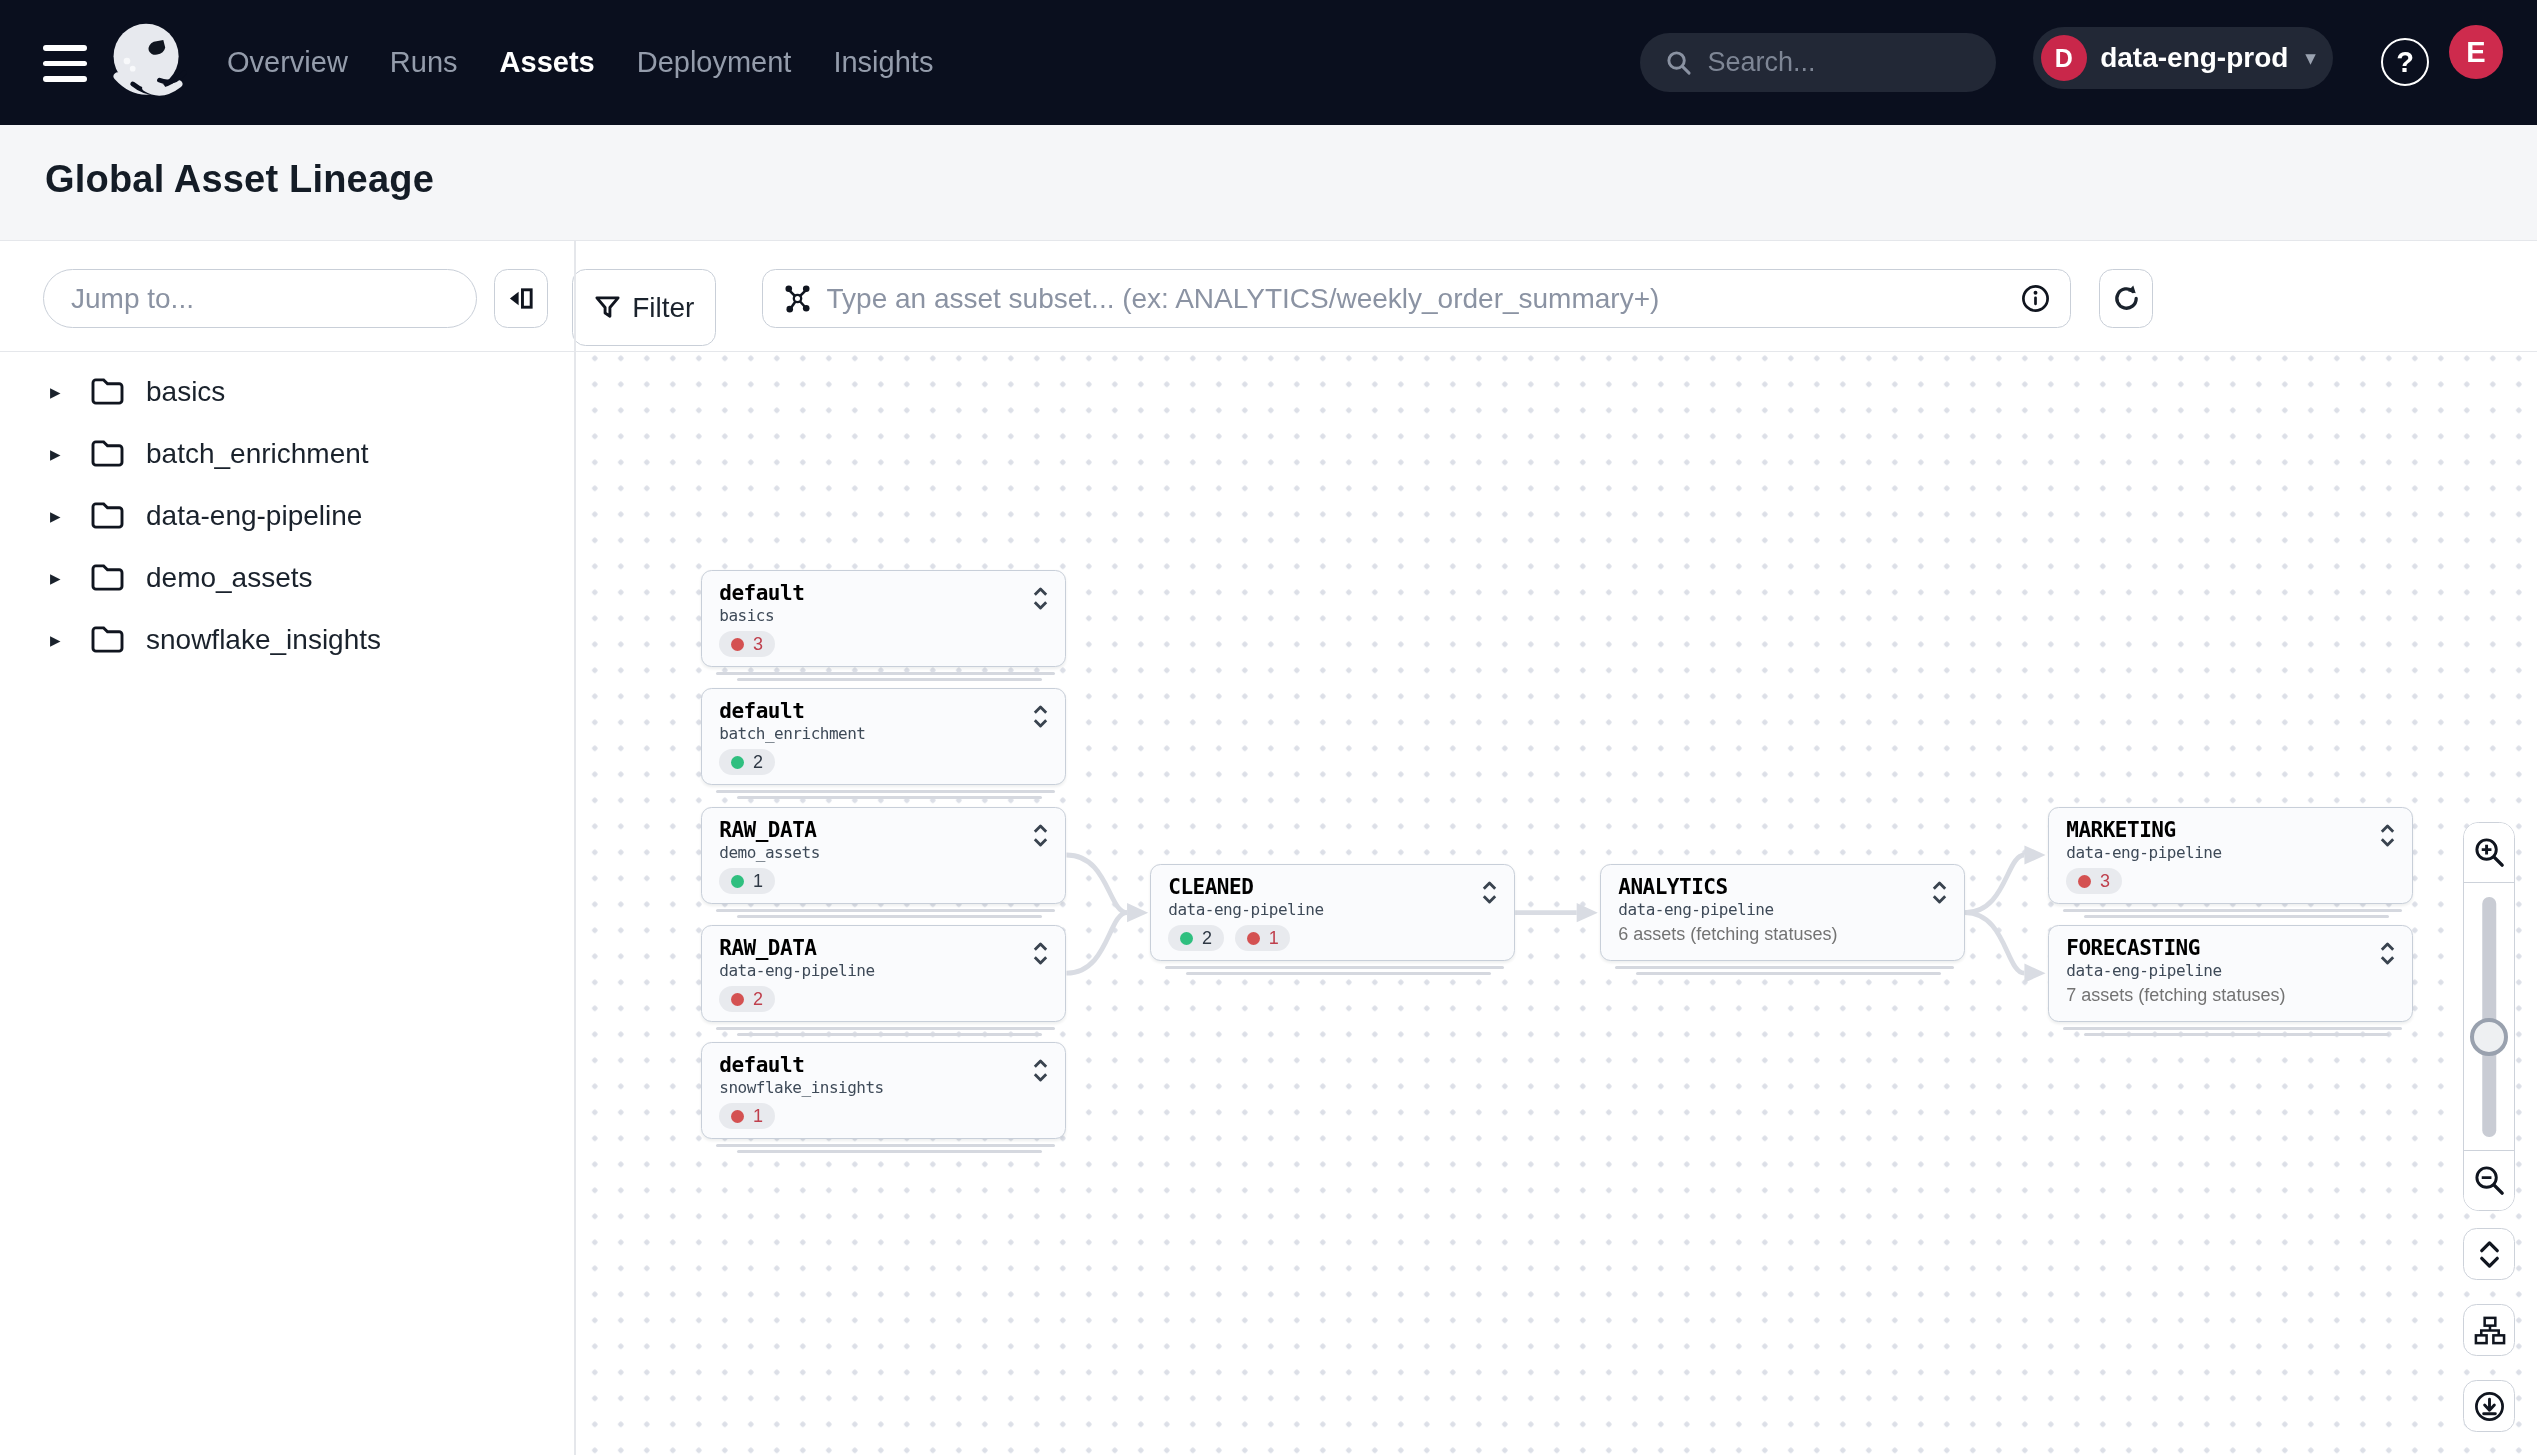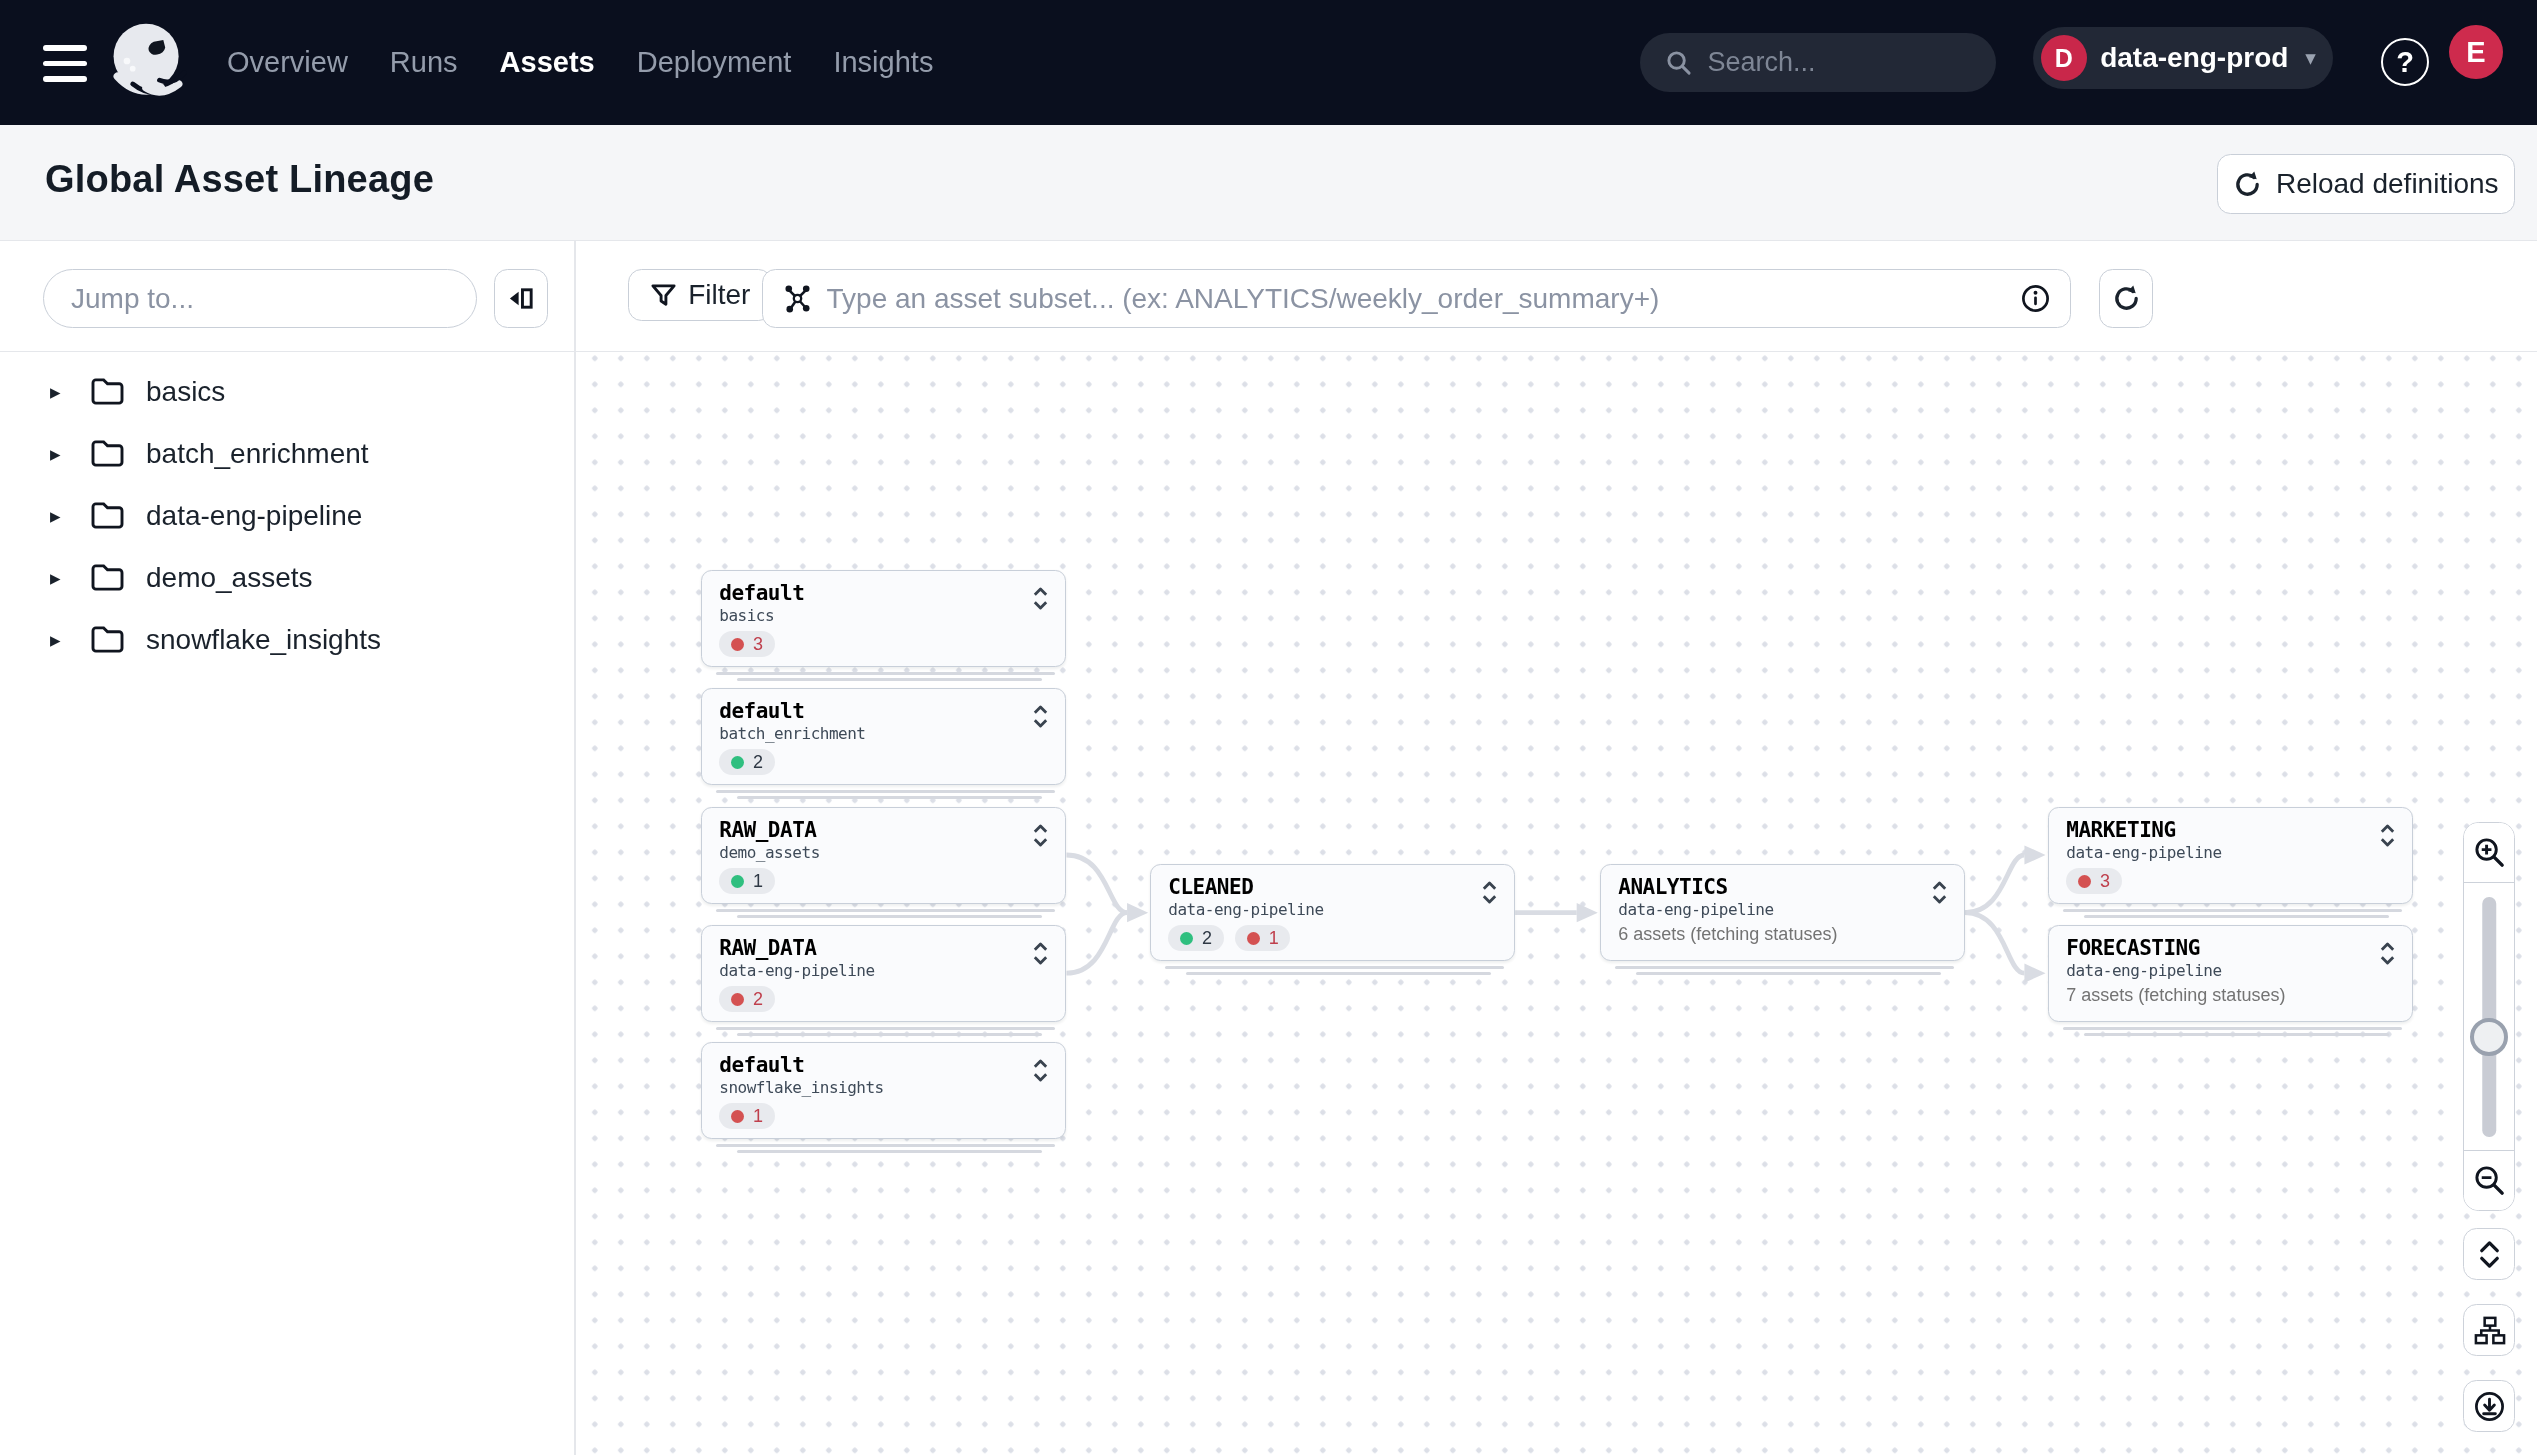--- a/index.html
+++ b/index.html
@@ -29,21 +29,21 @@
   
   .title-row { position:absolute; left:0; top:125px; width:2538px; height:116px; background:#f5f6f8; border-bottom:1.9px solid #e5e7eb; }
   .page-title { position:absolute; left:45px; top:33px; font-size:38px; font-weight:700; color:#141c26; letter-spacing:0.2px; }
   .reload-btn { position:absolute; left:2217px; top:29px; width:298px; height:60px; background:#fff; border:1.9px solid #c9cfd8; border-radius:13.5px; display:flex; align-items:center; justify-content:center; gap:13.5px; font-size:28px; color:#1a222c; cursor:pointer; }
 
   
   .toolbar-row { position:absolute; left:0; top:241px; width:2538px; height:111px; background:#fff; border-bottom:1.9px solid #e5e7eb; }
   .jump-input { position:absolute; left:43px; top:28px; width:434px; height:59px; border:1.9px solid #c9cfd8; border-radius:30px; padding:8px 27px; font-size:28px; color:#1a222c; outline:none; font-family:"Liberation Sans",sans-serif; }
   .jump-input::placeholder { color:#8b93a3; }
   .collapse-btn { position:absolute; left:494px; top:28px; width:54px; height:59px; background:#fff; border:1.9px solid #c9cfd8; border-radius:13.5px; display:flex; align-items:center; justify-content:center; cursor:pointer; }
-  .filter-btn { position:absolute; left:628px; top:28px; width:144px; height:52px; background:#fff; border:1.9px solid #c9cfd8; border-radius:13.5px; display:flex; align-items:center; justify-content:center; gap:11.5px; font-size:28px; color:#1a222c; cursor:pointer; }
+  .filter-btn { position:absolute; left:572px; top:28px; width:144px; height:77px; background:#fff; border:1.9px solid #c9cfd8; border-radius:13.5px; display:flex; align-items:center; justify-content:center; gap:11.5px; font-size:28px; color:#1a222c; cursor:pointer; }
   .subset-wrap { position:absolute; left:762px; top:28px; width:1309px; height:59px; border:1.9px solid #c9cfd8; border-radius:13.5px; background:#fff; display:flex; align-items:center; padding:0 19px; gap:13.5px; }
   .subset-wrap input { flex:1; border:none; outline:none; font-size:28px; color:#1a222c; font-family:"Liberation Sans",sans-serif; }
   .subset-wrap input::placeholder { color:#8b93a3; }
   .refresh-btn { position:absolute; left:2099px; top:28px; width:54px; height:59px; background:#fff; border:1.9px solid #c9cfd8; border-radius:13.5px; display:flex; align-items:center; justify-content:center; cursor:pointer; }
   .mat-btn { position:absolute; left:2177px; top:28px; width:339px; height:59px; background:#141c2b; border-radius:13.5px; display:flex; align-items:stretch; cursor:pointer; }
   .mat-main { flex:1; display:flex; align-items:center; justify-content:center; gap:13.5px; color:#fff; font-size:28px; }
   .mat-split { width:55px; border-left:1.9px solid rgba(255,255,255,.28); display:flex; align-items:center; justify-content:center; color:#fff; font-size:19px; }
 
   
   .v-divider { position:absolute; left:574px; top:241px; width:1.9px; height:1214px; background:#e5e7eb; }
@@ -127,29 +127,20 @@
       <span class="deploy-dot">D</span>
       <span class="deploy-name">data-eng-prod</span>
       <span class="deploy-caret">▾</span>
     </div>
     <div class="help-btn">?</div>
     <div class="avatar">E</div>
   </div>
 
   <div class="title-row">
     <div class="page-title">Global Asset Lineage</div>
-    <div class="reload-btn">
-      <span>
-        <svg width="29" height="29" viewBox="0 0 30 30">
-            <path d="M25 15 a10 10 0 1 1 -3.2 -7.3" fill="none" stroke="#1a222c" stroke-width="3.4" stroke-linecap="round"></path>
-            <polygon points="22,1.5 24.5,9.5 16.5,7.6" fill="#1a222c"></polygon>
-          </svg>
-      </span>
-      <span>Reload definitions</span>
-    </div>
   </div>
 
   <div class="toolbar-row">
     <input class="jump-input" placeholder="Jump to..." style="">
     <div class="collapse-btn">
       <span>
         <svg width="29" height="29" viewBox="0 0 30 30">
             <polygon points="12,8 3,15 12,22" fill="#10151f"></polygon>
             <rect x="16" y="6" width="9" height="18" fill="none" stroke="#10151f" stroke-width="3"></rect>
           </svg>

